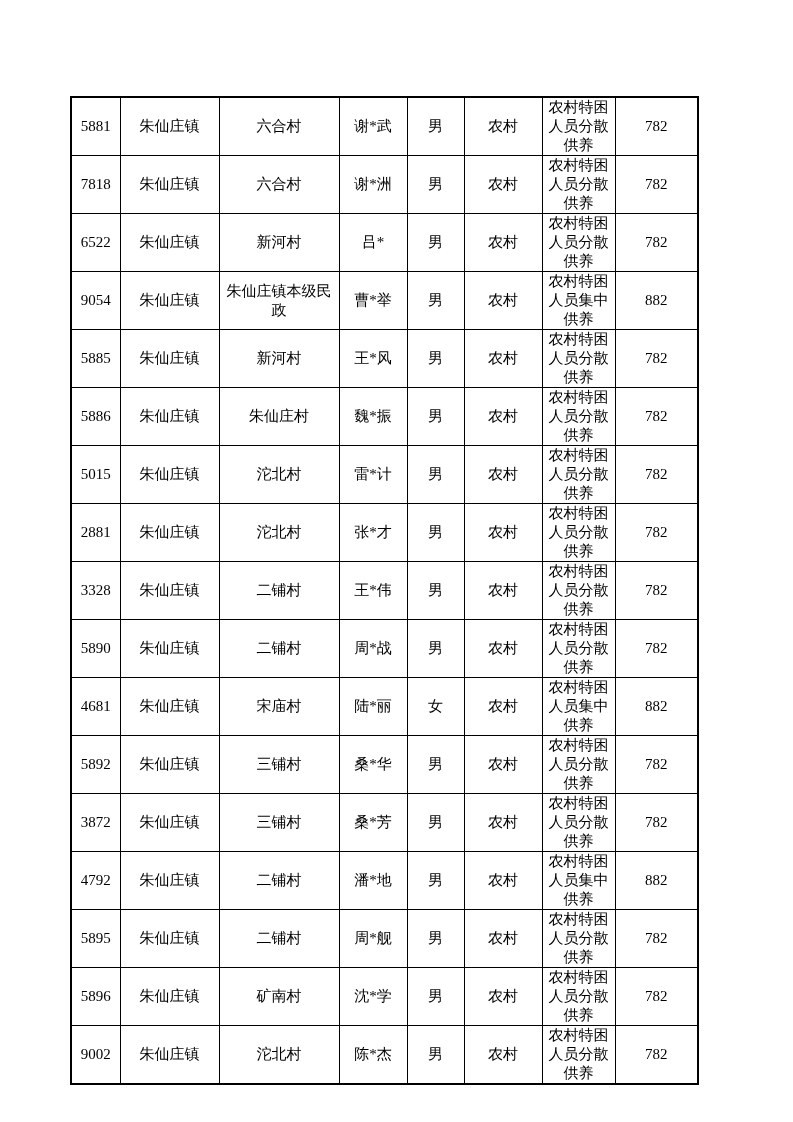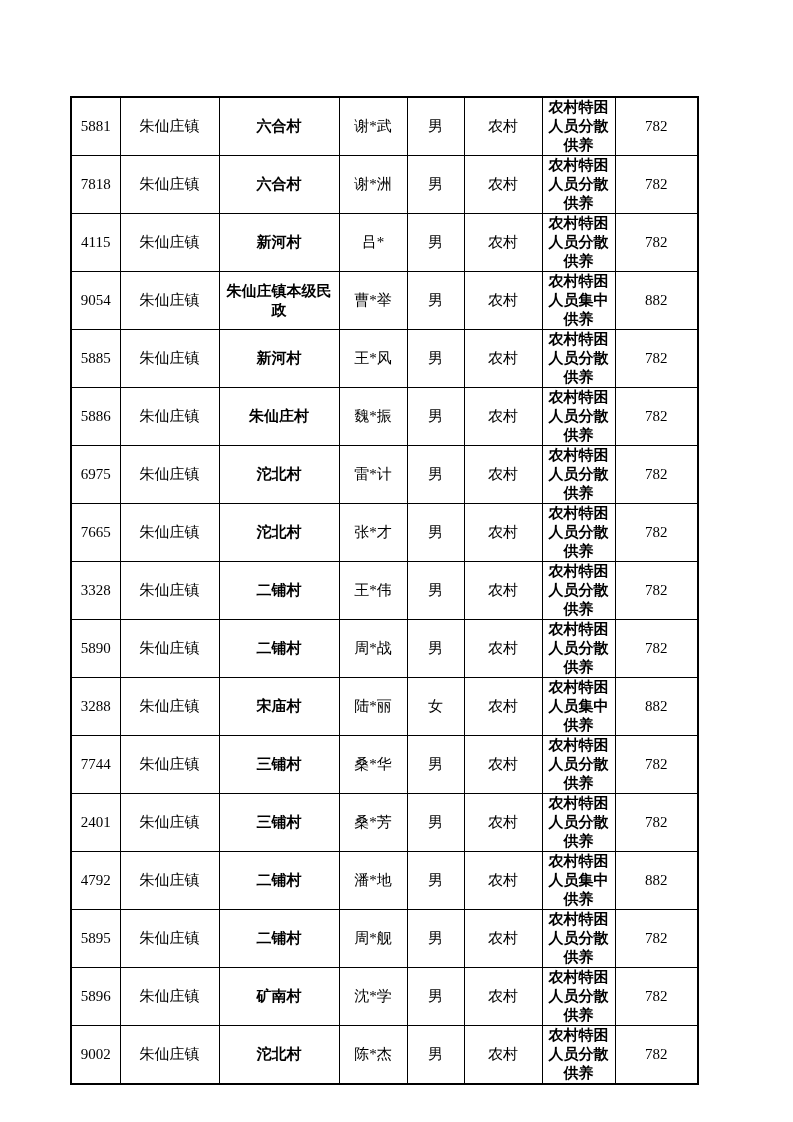--- a/index.html
+++ b/index.html
@@ -36,21 +36,20 @@
   }
   table.data-table tr {
     height: 52px;
   }
   
   td.col-category,
   td.col-village {
     white-space: pre-line;
     line-height: 17px;
     padding: 0 1px;
-    font-weight: bold;
   }
   col.w-id       { width: 49px; }
   col.w-town     { width: 99px; }
   col.w-village  { width: 120px; }
   col.w-name     { width: 68px; }
   col.w-gender   { width: 57px; }
   col.w-area     { width: 78px; }
   col.w-category { width: 73px; }
   col.w-amount   { width: 83px; }
 </style>
@@ -88,21 +87,21 @@
           <td class="col-village">六合村</td>
           <td class="col-name">谢*洲</td>
           <td class="col-gender">男</td>
           <td class="col-area">农村</td>
           <td class="col-category">农村特困
 人员分散
 供养</td>
           <td class="col-amount">782</td>
         </tr>
         <tr>
-          <td class="col-id">4115</td>
+          <td class="col-id">6522</td>
           <td class="col-town">朱仙庄镇</td>
           <td class="col-village">新河村</td>
           <td class="col-name">吕*</td>
           <td class="col-gender">男</td>
           <td class="col-area">农村</td>
           <td class="col-category">农村特困
 人员分散
 供养</td>
           <td class="col-amount">782</td>
         </tr>
@@ -137,33 +136,33 @@
           <td class="col-village">朱仙庄村</td>
           <td class="col-name">魏*振</td>
           <td class="col-gender">男</td>
           <td class="col-area">农村</td>
           <td class="col-category">农村特困
 人员分散
 供养</td>
           <td class="col-amount">782</td>
         </tr>
         <tr>
-          <td class="col-id">6975</td>
+          <td class="col-id">5015</td>
           <td class="col-town">朱仙庄镇</td>
           <td class="col-village">沱北村</td>
           <td class="col-name">雷*计</td>
           <td class="col-gender">男</td>
           <td class="col-area">农村</td>
           <td class="col-category">农村特困
 人员分散
 供养</td>
           <td class="col-amount">782</td>
         </tr>
         <tr>
-          <td class="col-id">7665</td>
+          <td class="col-id">2881</td>
           <td class="col-town">朱仙庄镇</td>
           <td class="col-village">沱北村</td>
           <td class="col-name">张*才</td>
           <td class="col-gender">男</td>
           <td class="col-area">农村</td>
           <td class="col-category">农村特困
 人员分散
 供养</td>
           <td class="col-amount">782</td>
         </tr>
@@ -185,45 +184,45 @@
           <td class="col-village">二铺村</td>
           <td class="col-name">周*战</td>
           <td class="col-gender">男</td>
           <td class="col-area">农村</td>
           <td class="col-category">农村特困
 人员分散
 供养</td>
           <td class="col-amount">782</td>
         </tr>
         <tr>
-          <td class="col-id">3288</td>
+          <td class="col-id">4681</td>
           <td class="col-town">朱仙庄镇</td>
           <td class="col-village">宋庙村</td>
           <td class="col-name">陆*丽</td>
           <td class="col-gender">女</td>
           <td class="col-area">农村</td>
           <td class="col-category">农村特困
 人员集中
 供养</td>
           <td class="col-amount">882</td>
         </tr>
         <tr>
-          <td class="col-id">7744</td>
+          <td class="col-id">5892</td>
           <td class="col-town">朱仙庄镇</td>
           <td class="col-village">三铺村</td>
           <td class="col-name">桑*华</td>
           <td class="col-gender">男</td>
           <td class="col-area">农村</td>
           <td class="col-category">农村特困
 人员分散
 供养</td>
           <td class="col-amount">782</td>
         </tr>
         <tr>
-          <td class="col-id">2401</td>
+          <td class="col-id">3872</td>
           <td class="col-town">朱仙庄镇</td>
           <td class="col-village">三铺村</td>
           <td class="col-name">桑*芳</td>
           <td class="col-gender">男</td>
           <td class="col-area">农村</td>
           <td class="col-category">农村特困
 人员分散
 供养</td>
           <td class="col-amount">782</td>
         </tr>

